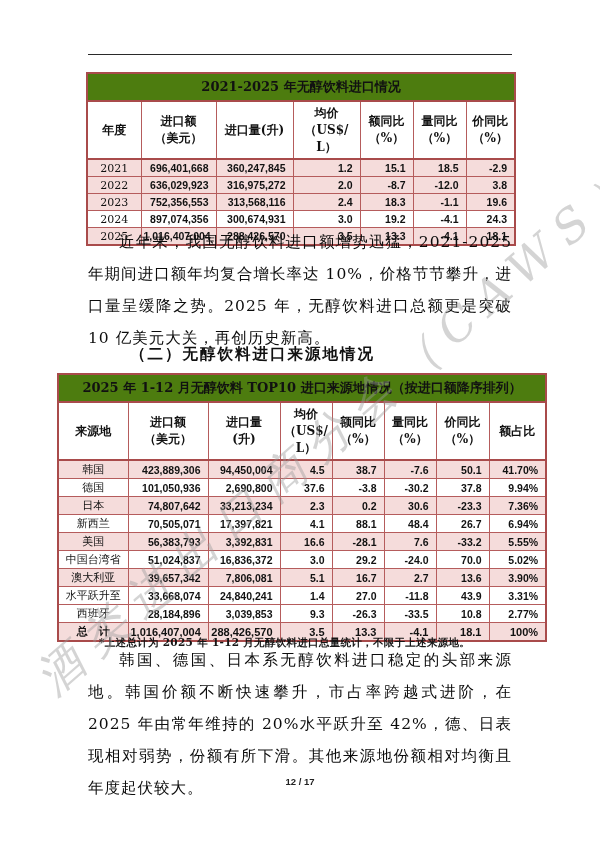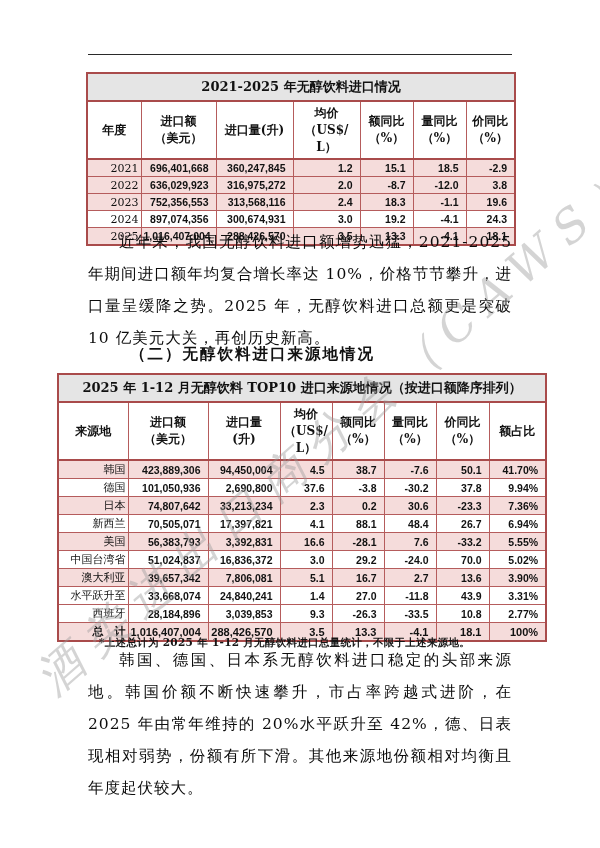--- a/index.html
+++ b/index.html
@@ -22,30 +22,30 @@
   
   table.doc {
     border-collapse:collapse; table-layout:fixed; width:100%;
     font-family:"Liberation Sans","DejaVu Sans",sans-serif;
     border:2.5px solid #a94b4b;
   }
   table.doc td, table.doc th { border:1.4px solid #b55c5c; overflow:hidden; }
   tr.title-row td {
     border-bottom:2.2px solid #a94b4b;
     font-family:"DejaVu Serif",serif; font-weight:bold; text-align:center;
-    font-size:13px; padding:4px 2px; background:#e5e5e5;
+    font-size:13px; padding:4px 2px; background:#4d7c0f;
   }
   tr.header-row th {
     border-bottom:2.6px solid #a94b4b;
     font-family:"DejaVu Serif",serif; font-weight:bold; font-size:12px;
     white-space:pre-line; word-break:break-all; text-align:center;
     padding:3px 1px; line-height:1.4; background:#fff;
   }
   table.doc td.c-name {
-    text-align:right; font-family:"DejaVu Serif",serif; font-size:11px;
+    text-align:center; font-family:"DejaVu Serif",serif; font-size:11px;
     padding:1px 2px; height:14px;
   }
   table.doc td.c-num {
     text-align:right; font-size:10.5px; font-weight:bold;
     padding:1px 7px 1px 2px; height:14px;
   }
   tr.shaded td { background:#f5dcdb; }
   tr.total td.c-name, tr.total td.c-num { font-weight:bold; font-size:11px; }
   .tbl1-wrap { position:absolute; left:86px; top:72px; width:428px; }
   .tbl2-wrap { position:absolute; left:57px; top:373px; width:488px; }
@@ -295,14 +295,15 @@
             <td class="c-num">100%</td>
           </tr>
         </tbody>
       </table>
   </div>
 
   <div class="footnote">*上述总计为 2025 年 1-12 月无醇饮料进口总量统计，不限于上述来源地。</div>
 
   <div class="para para2">韩国、德国、日本系无醇饮料进口稳定的头部来源地。韩国价额不断快速攀升，市占率跨越式进阶，在 2025 年由常年维持的 20%水平跃升至 42%，德、日表现相对弱势，份额有所下滑。其他来源地份额相对均衡且年度起伏较大。</div>
 
+  <div class="page-number">12 / 17</div>
 
 </div>
 
 </body></html>

